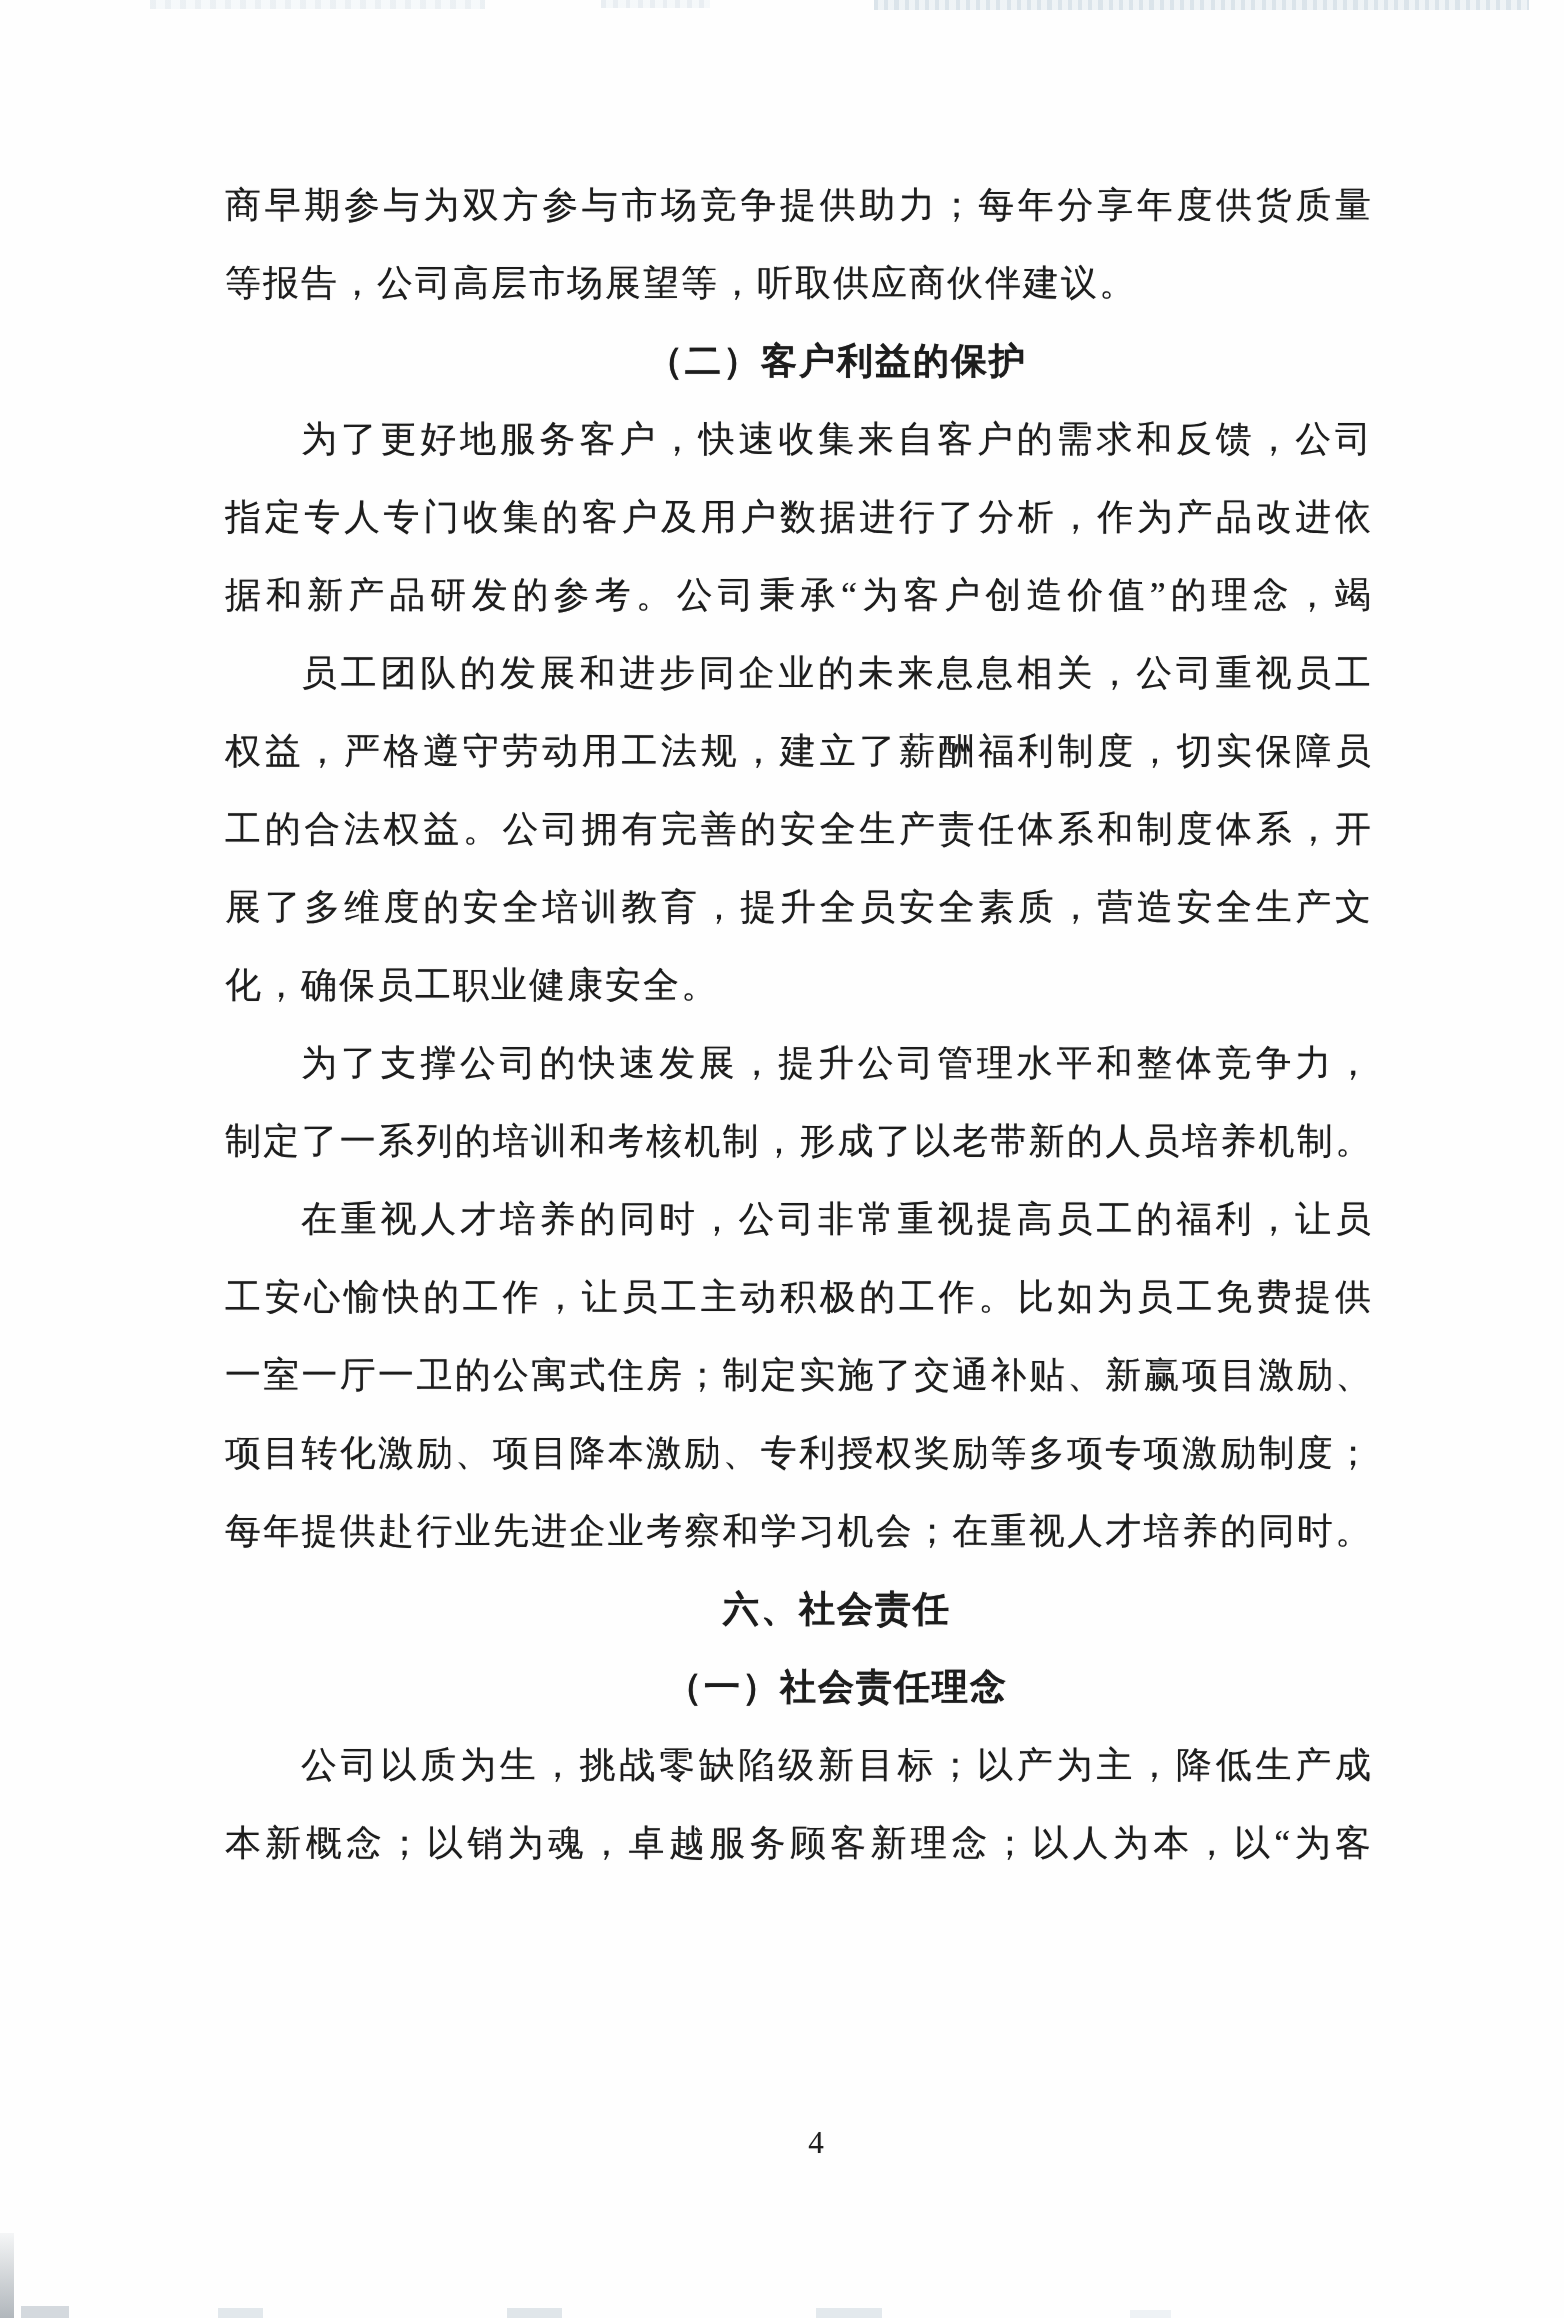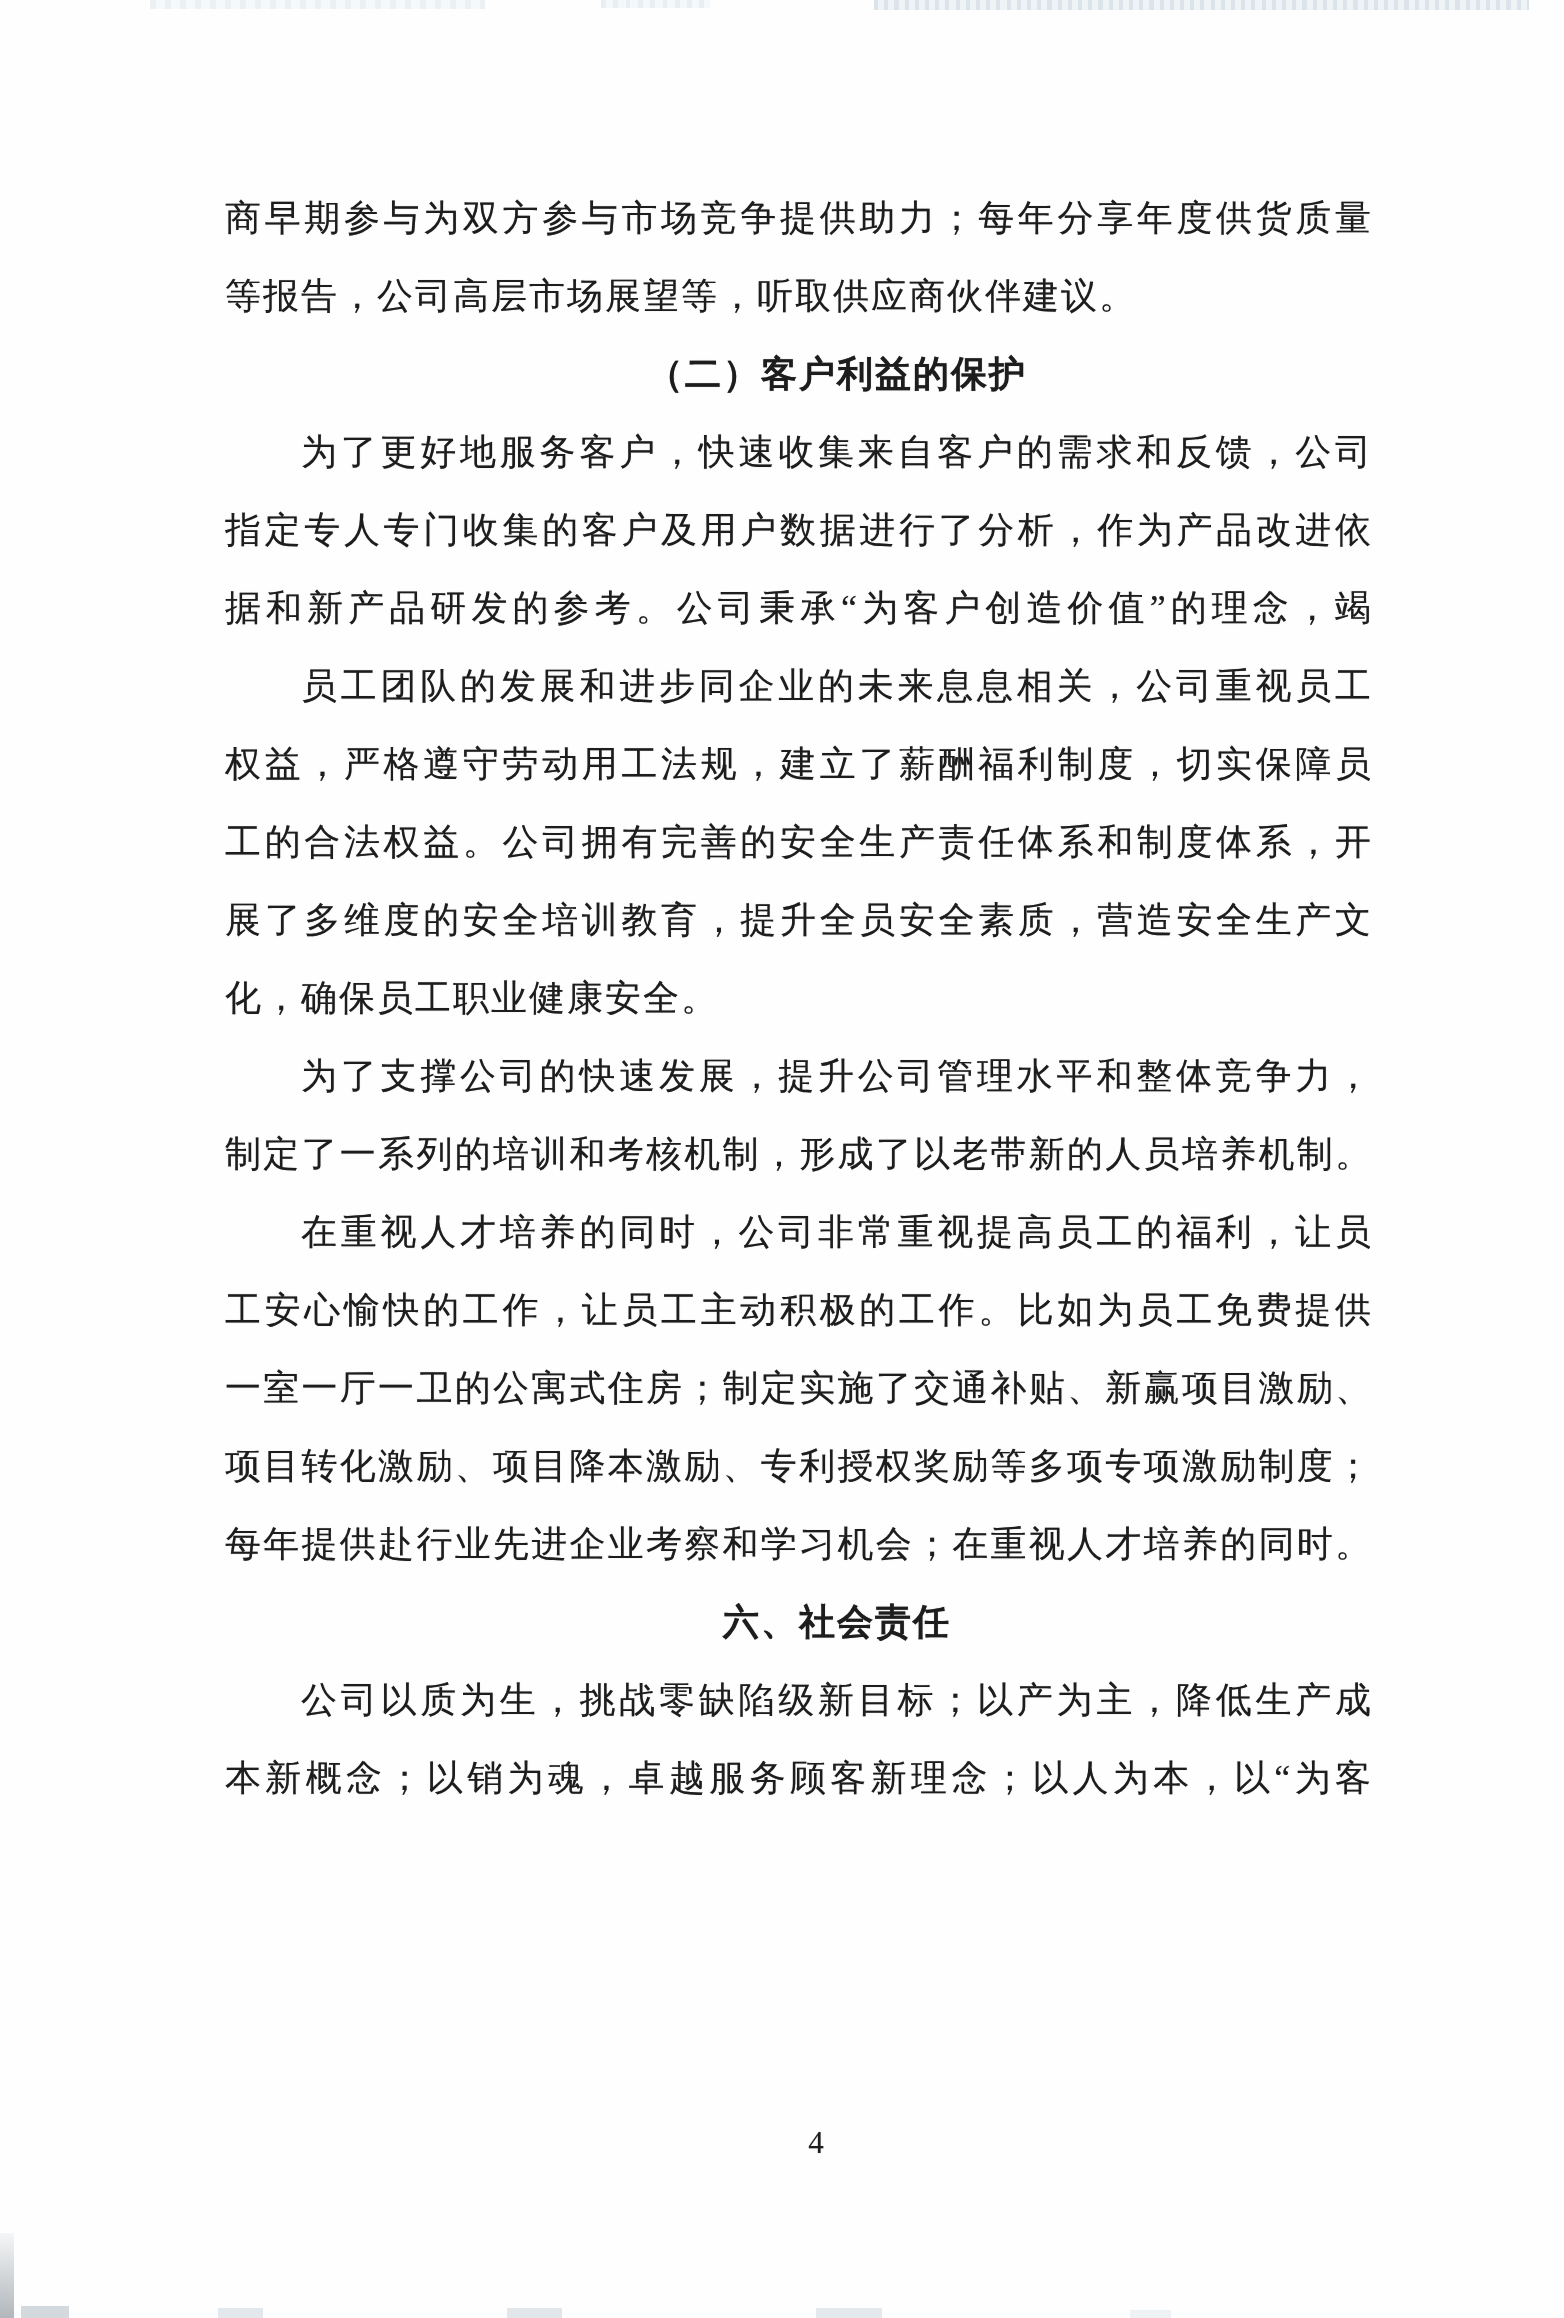--- a/index.html
+++ b/index.html
@@ -38,21 +38,21 @@
   }
   .art-b1 { left: 20.5px;   top: 2306px; width: 48px; height: 12.3px; background: #c9d0d6; opacity:.8; }
   .art-b2 { left: 218px;  top: 2308px; width: 45px; height: 10.2px; background: #e2e8ec; }
   .art-b3 { left: 507px;  top: 2308px; width: 55px; height: 10.2px; background: #e0e6ea; }
   .art-b4 { left: 816px; top: 2308px; width: 66px; height: 10.2px; background: #e3e9ed; }
   .art-b5 { left: 1130px; top: 2310px; width: 41px; height: 9px; background: #eef2f5; }
 
   .textblock {
     position: absolute;
     left: 225px;
-    top: 179px;
+    top: 166px;
     width: 1148px;
   }
   .ln {
     font-size: 36px;
     height: 78px;
     line-height: 78px;
     color: #1d1d1d;
     letter-spacing: 2px;
     white-space: nowrap;
     text-shadow: 0 0 0.7px rgba(45,45,45,0.55);
@@ -100,20 +100,21 @@
     <div class="ln j">展了多维度的安全培训教育，提升全员安全素质，营造安全生产文</div>
     <div class="ln">化，确保员工职业健康安全。</div>
     <div class="ln ind j">为了支撑公司的快速发展，提升公司管理水平和整体竞争力，</div>
     <div class="ln j">制定了一系列的培训和考核机制，形成了以老带新的人员培养机制。</div>
     <div class="ln ind j">在重视人才培养的同时，公司非常重视提高员工的福利，让员</div>
     <div class="ln j">工安心愉快的工作，让员工主动积极的工作。比如为员工免费提供</div>
     <div class="ln j">一室一厅一卫的公寓式住房；制定实施了交通补贴、新赢项目激励、</div>
     <div class="ln j">项目转化激励、项目降本激励、专利授权奖励等多项专项激励制度；</div>
     <div class="ln j">每年提供赴行业先进企业考察和学习机会；在重视人才培养的同时。</div>
     <div class="ln ind hd">六、社会责任</div>
+    <div class="ln ind hd">（一）社会责任理念</div>
     <div class="ln ind j">公司以质为生，挑战零缺陷级新目标；以产为主，降低生产成</div>
     <div class="ln j">本新概念；以销为魂，卓越服务顾客新理念；以人为本，以“为客</div>
   </div>
 
   <div class="pagenum">4</div>
 
   <div class="artifact art-bottom-streak"></div>
   <div class="artifact art-b1"></div>
   <div class="artifact art-b2"></div>
   <div class="artifact art-b3"></div>

